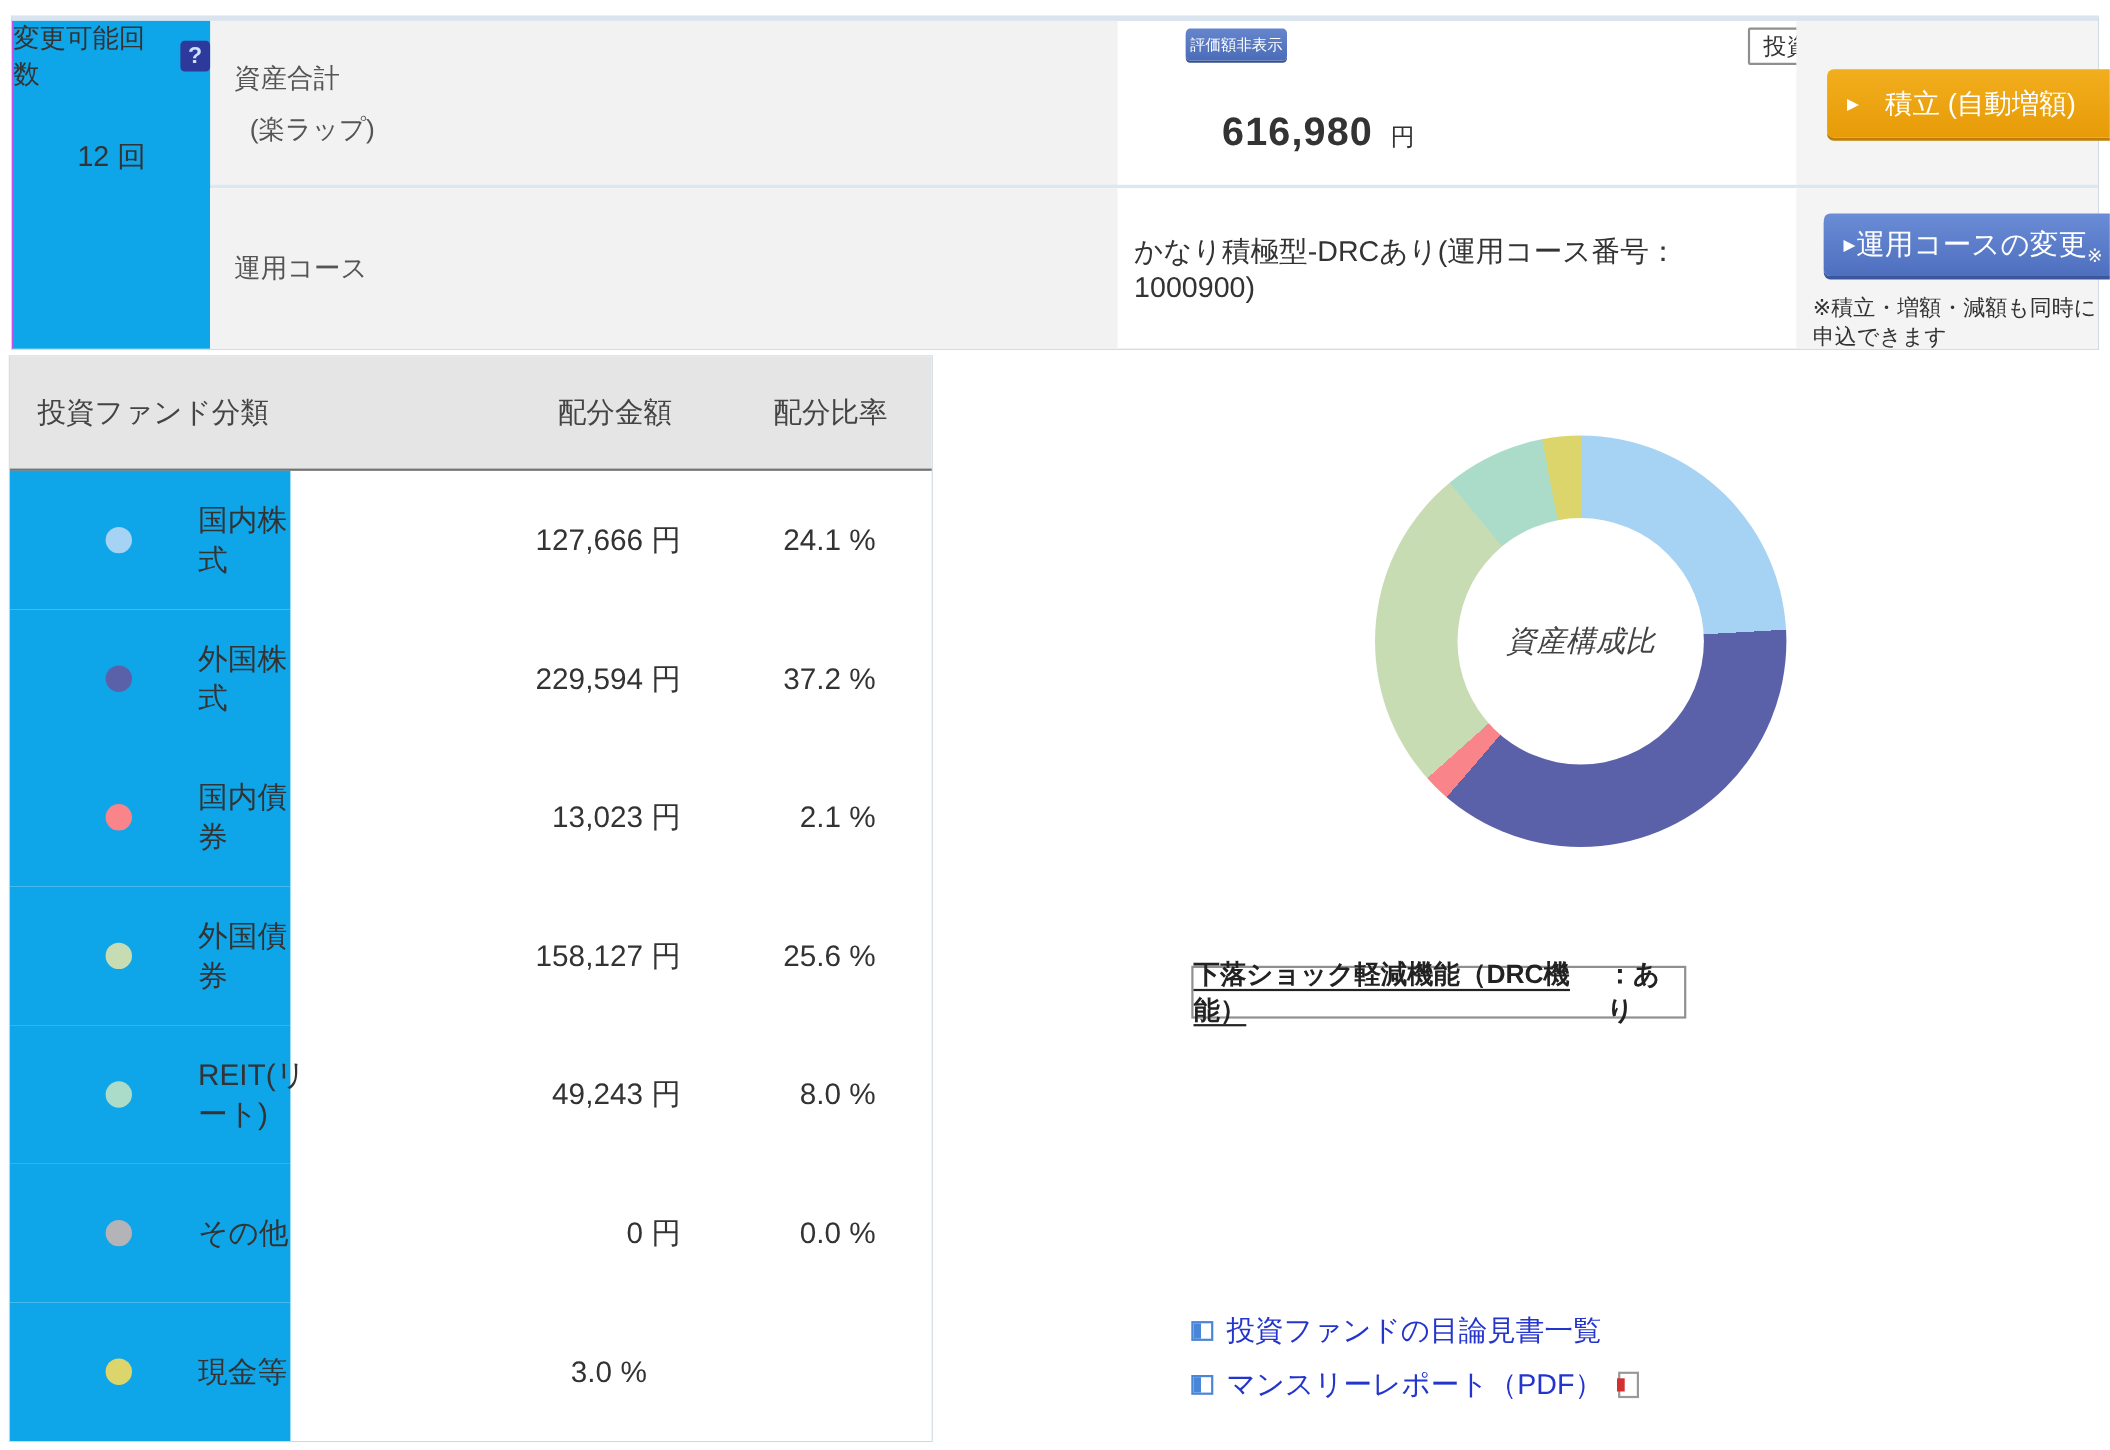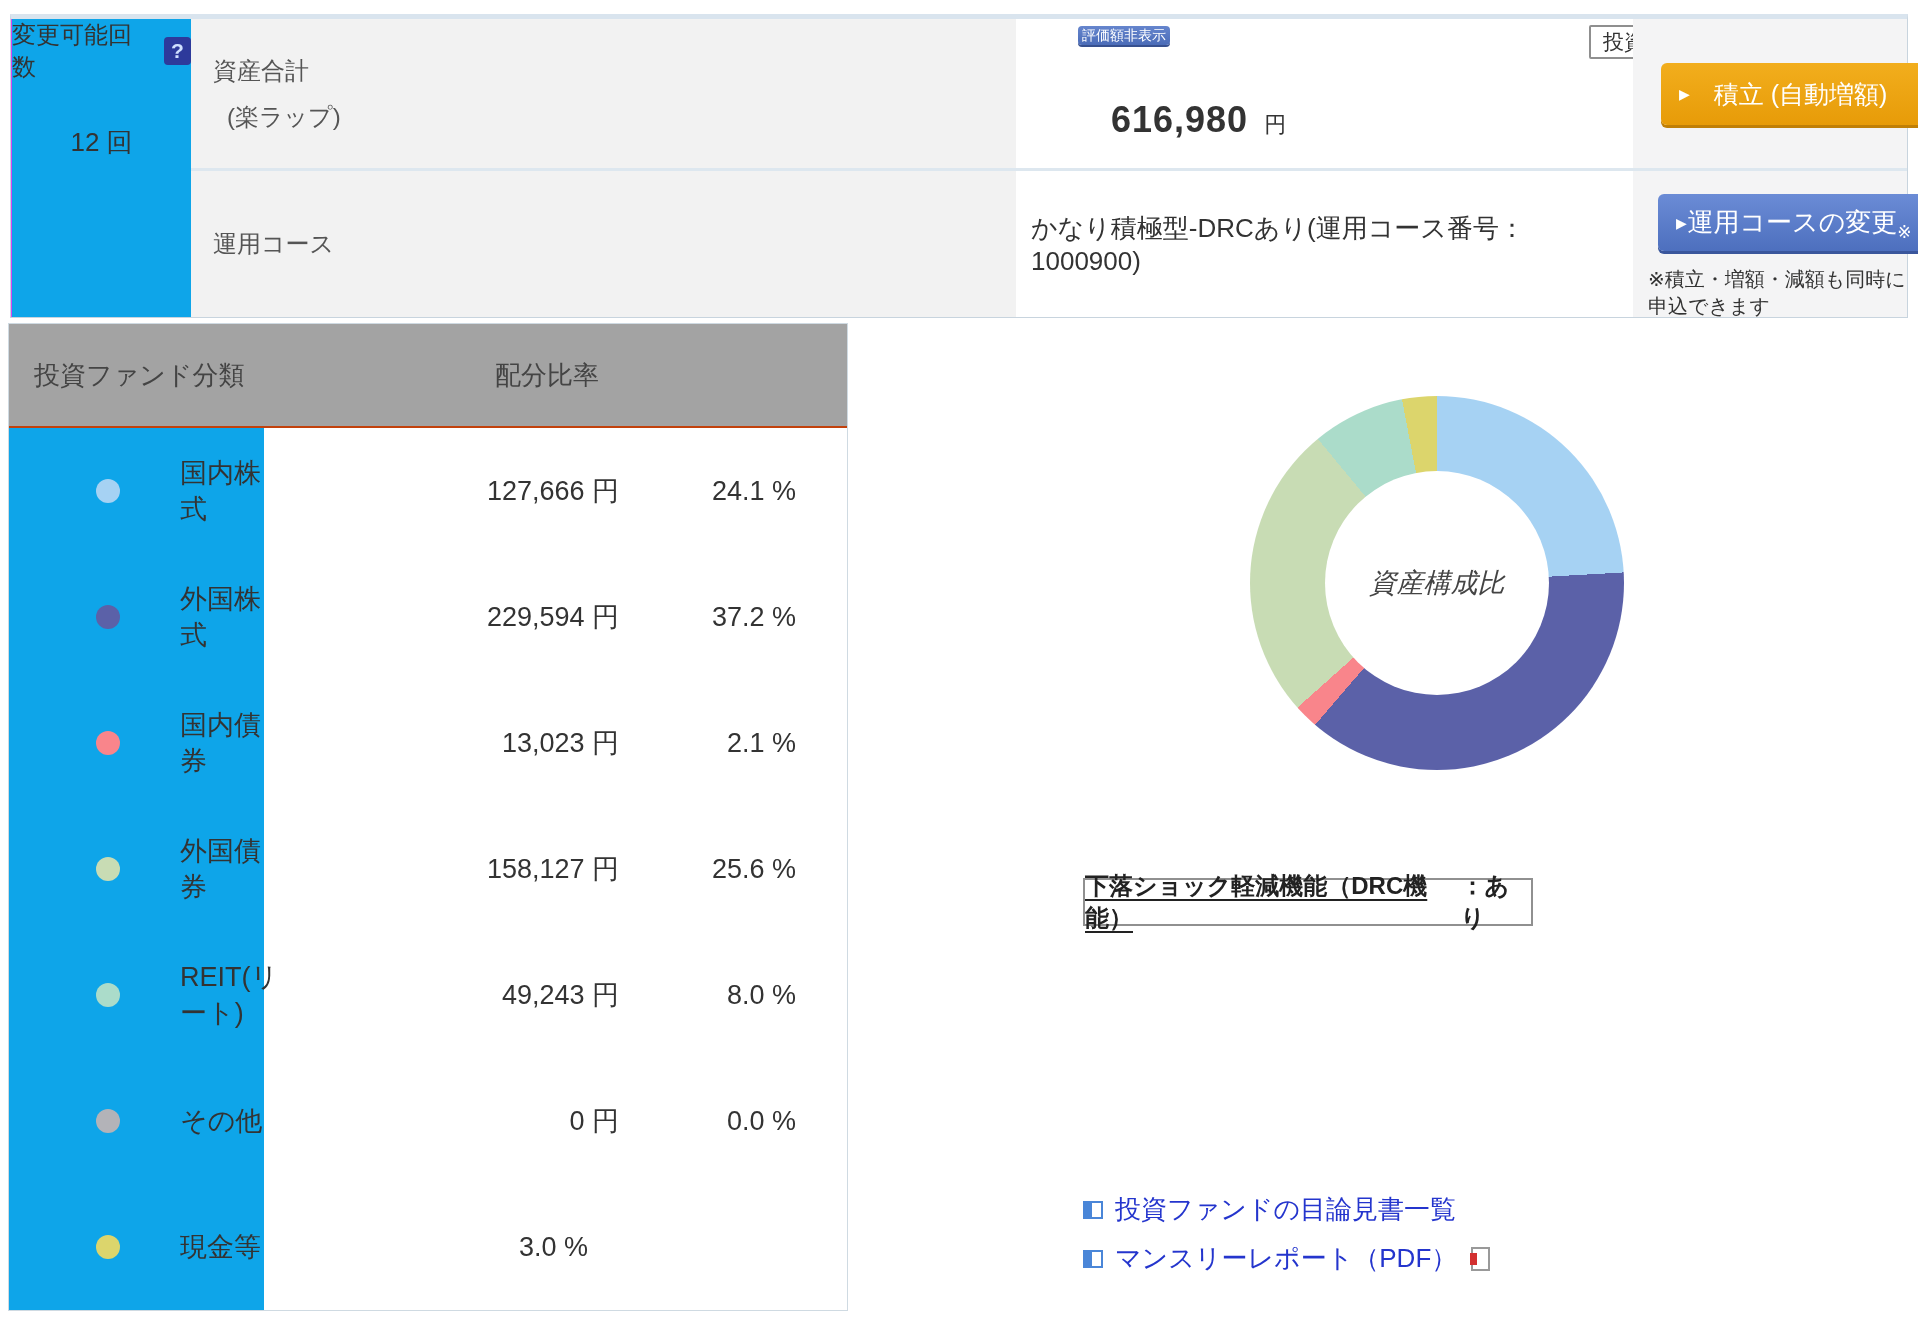--- a/index.html
+++ b/index.html
@@ -11,21 +11,21 @@
     border:1px solid #c8d4de; border-top:5px solid #d9e4ee;
     display:grid; grid-template-columns:180px 825px 617px 1fr; grid-template-rows:152px 1fr; }
   .cell { position:relative; }
   .lbl-cell { background:#f2f2f2; color:#555; font-size:24px; display:flex; flex-direction:column; justify-content:center; padding-left:22px; }
   .lbl-cell .l2 { padding-left:14px; margin-top:14px; }
   .r1 { border-bottom:3px solid #dde7ef; }
   .gray-panel { background:#f4f4f5; }
   .right-col { grid-row:1 / span 2; background:#0ea5e9; border-left:1px solid #d946ef;
     display:flex; flex-direction:column; align-items:center; }
 
-  .hide-btn { position:absolute; left:62px; top:7px; width:92px; height:19px; border:none; border-radius:4px;
+  .hide-btn { position:absolute; left:62px; top:7px; width:92px; height:29px; border:none; border-radius:4px;
     background:linear-gradient(#6585cd,#4b6cb8); color:#fff; font-size:14px; cursor:pointer;
     box-shadow:0 2px 0 #37508f; font-family:inherit; }
   .total-row { position:absolute; left:95px; top:80px; display:flex; align-items:baseline; }
   .total-num { font-size:36px; font-weight:bold; color:#333; letter-spacing:1px; }
   .yen { font-size:22px; color:#333; margin-left:16px; }
   .pl-select { position:absolute; left:573px; top:6px; width:197px; height:34px; border:2px solid #8f8f8f;
     background:#fff; border-radius:2px; display:flex; align-items:center; padding:0 12px; font-size:21px; color:#333; cursor:pointer; }
   .chev { margin-left:auto; width:11px; height:11px; border-right:2px solid #555; border-bottom:2px solid #555;
     transform:rotate(45deg) translate(-2px,-2px); }
   .help-icon { position:absolute; width:28px; height:28px; background:#2d3a9b; border-radius:4px; color:#cfe0ff;
@@ -47,21 +47,21 @@
 
   .course-text { position:absolute; left:15px; top:0; height:100%; display:flex; align-items:center; font-size:26px; color:#333; }
   .chg-row { display:flex; align-items:center; gap:12px; }
   .chg-label { font-size:24px; color:#333; }
   .chg-row .help-icon { position:static; }
   .chg-value { margin-top:42px; font-size:26px; color:#333; }
 
   
   .fund-table { position:absolute; left:8px; top:323px; width:840px; height:988px;
     border:1px solid #cfdae2; background:#fff; display:flex; flex-direction:column; }
-  .thead { height:104px; flex:none; background:#a3a3a3; border-bottom:2px solid #c2410c;
+  .thead { height:104px; flex:none; background:#e5e5e5; border-bottom:2px solid #737373;
     display:grid; grid-template-columns:255px 375px 1fr; align-items:center; color:#444; }
   .th0 { padding-left:25px; font-size:26px; }
   .th1 { text-align:right; padding-right:28px; font-size:26px; }
   .th2 { text-align:right; padding-right:40px; font-size:26px; }
   .tbody { flex:1; display:flex; flex-direction:column; }
   .trow { flex:1; display:grid; grid-template-columns:255px 375px 1fr; align-items:stretch; }
   .c-label { background:#0ea5e9; display:flex; align-items:center; padding-left:87px; }
   .bullet { width:24px; height:24px; border-radius:50%; margin-right:60px; flex:none; }
   .c-label span.txt { font-size:27px; color:#333; }
   .c-amount { display:flex; align-items:center; justify-content:flex-end; padding-right:20px; font-size:27px; color:#333; }
@@ -146,20 +146,21 @@
         <span class="sub">※</span>
       </button>
 
       <div class="note">※積立・増額・減額も同時に申込できます</div>
     </div>
   </div>
 
   <div class="fund-table">
     <div class="thead">
       <div class="th0">投資ファンド分類</div>
+      <div class="th1">配分金額</div>
       <div class="th2">配分比率</div>
     </div>
     <div class="tbody" id="tbody">
         <div class="trow">
           <div class="c-label">
             <span class="bullet" style="background: rgb(166, 210, 243);"></span>
             <span class="txt">国内株式</span>
           </div>
           <div class="c-amount">127,666 円</div>
           <div class="c-ratio">24.1 %</div>

